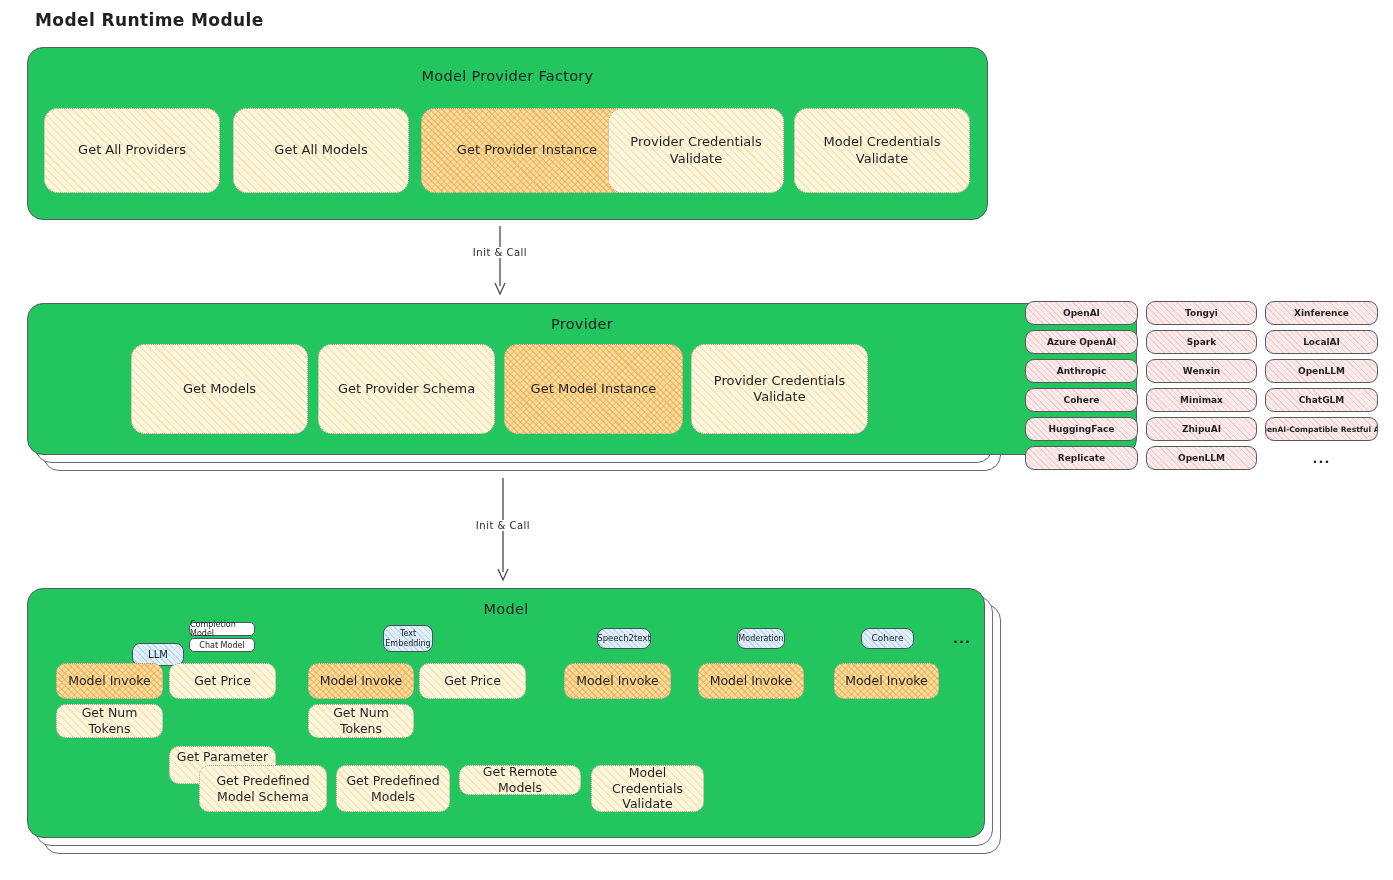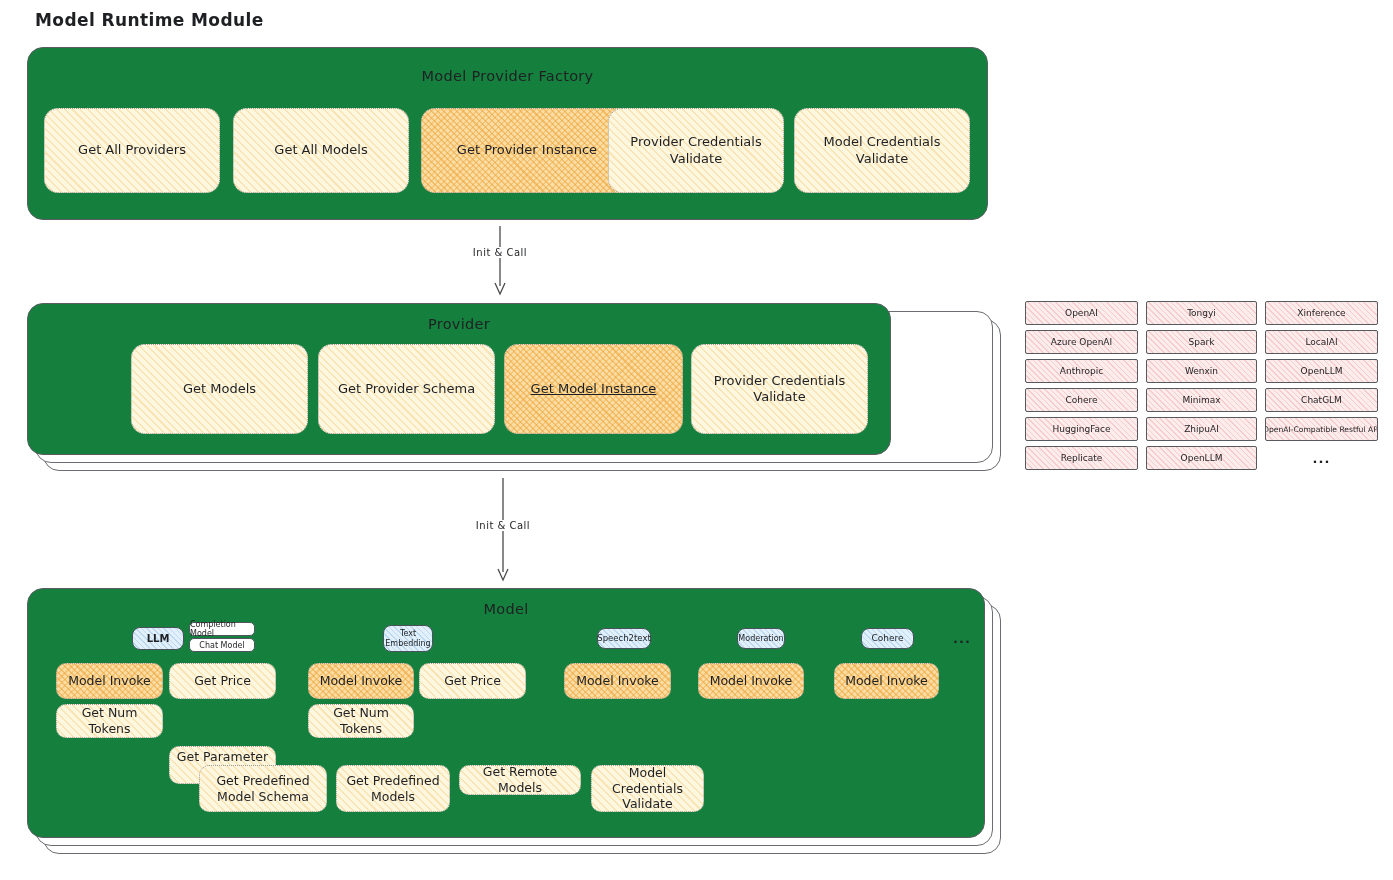--- a/index.html
+++ b/index.html
@@ -19,21 +19,21 @@
 
   .page-title {
     font-size: 17px;
     font-weight: 700;
     letter-spacing: 0.4px;
   }
 
   
   .panel {
     position: absolute;
-    background: #15803d;
+    background: #22c55e;
     border: 1.6px solid #5a5d61;
     border-radius: 16px;
   }
   .stack-layer {
     position: absolute;
     background: #ffffff;
     border: 1.4px solid #6a6d71;
     border-radius: 16px;
   }
   .panel-title {
@@ -105,28 +105,29 @@
     grid-template-columns: 113px 111px 113px;
     column-gap: 8px;
     grid-auto-rows: 24px;
     row-gap: 5px;
   }
   .chip {
     display: flex;
     align-items: center;
     justify-content: center;
     border: 1.3px solid #565a5e;
-    border-radius: 2px;
+    border-radius: 9px;
     background-color: #fdecec;
     background-image: repeating-linear-gradient(45deg,
       rgba(228,130,130,0.30) 0px, rgba(228,130,130,0.30) 1px,
       transparent 1px, transparent 4px);
     font-size: 9px;
     white-space: nowrap;
     overflow: hidden;
+    font-weight: bold;
   }
   .chip.xs { font-size: 7.6px; }
   .chip-more {
     display: flex;
     align-items: center;
     justify-content: center;
     font-size: 13px;
     font-weight: 700;
     letter-spacing: 1px;
   }
@@ -164,25 +165,25 @@
   </div>
 
   <svg class="arrow-svg" style="left:492px; top:226px;" width="16" height="70">
     <line x1="8" y1="0" x2="8" y2="60" stroke="#4a4a4a" stroke-width="1.3"></line>
     <path d="M3,57 L8,68 L13,57" fill="none" stroke="#4a4a4a" stroke-width="1.3"></path>
   </svg>
   <div class="arrow-label" style="left:458px; top:247px; width:84px;">Init &amp; Call</div>
 
   <div class="stack-layer" style="left:43px; top:319px; width:958px; height:152px;"></div>
   <div class="stack-layer" style="left:35px; top:311px; width:958px; height:152px;"></div>
-  <div class="panel" style="left:27px; top:303px; width:864px; height:152px;padding-left:21px;">
+  <div class="panel" style="left:27px; top:303px; width:1110px; height:152px;padding-left:21px;">
     <div class="panel-title" style="top:12px;">Provider</div>
     <div class="btn" style="left:103px; top:40px; width:177px; height:90px;">Get Models</div>
     <div class="btn" style="left:290px; top:40px; width:177px; height:90px;">Get Provider Schema</div>
-    <div class="btn orange" style="left:476px; top:40px; width:179px; height:90px;text-decoration:underline;">Get Model Instance</div>
+    <div class="btn orange" style="left:476px; top:40px; width:179px; height:90px;">Get Model Instance</div>
     <div class="btn" style="left:663px; top:40px; width:177px; height:90px;">Provider Credentials Validate</div>
   </div>
 
   <div class="chips" style="left:1025px; top:301px;">
     <div class="chip">OpenAI</div>
     <div class="chip">Tongyi</div>
     <div class="chip">Xinference</div>
     <div class="chip">Azure OpenAI</div>
     <div class="chip">Spark</div>
     <div class="chip">LocalAI</div>
@@ -204,21 +205,21 @@
     <line x1="8" y1="0" x2="8" y2="94" stroke="#4a4a4a" stroke-width="1.3"></line>
     <path d="M3,91 L8,102 L13,91" fill="none" stroke="#4a4a4a" stroke-width="1.3"></path>
   </svg>
   <div class="arrow-label" style="left:461px; top:520px; width:84px;">Init &amp; Call</div>
 
   <div class="stack-layer" style="left:43px; top:604px; width:958px; height:250px;"></div>
   <div class="stack-layer" style="left:35px; top:596px; width:958px; height:250px;"></div>
   <div class="panel" style="left:27px; top:588px; width:958px; height:250px;">
     <div class="panel-title" style="top:12px;">Model</div>
 
-    <div class="tab-blue" style="left:104px; top:38px; width:52px; height:23px; font-size:10px;font-weight:bold;">LLM</div>
+    <div class="tab-blue" style="left:104px; top:54px; width:52px; height:23px; font-size:10px;">LLM</div>
     <div class="subtab" style="left:161px; top:33px; width:66px; height:14px;">Completion Model</div>
     <div class="subtab" style="left:161px; top:49px; width:66px; height:14px;">Chat Model</div>
     <div class="tab-blue" style="left:355px; top:36px; width:50px; height:27px; font-size:8px;">Text Embedding</div>
     <div class="tab-blue" style="left:569px; top:39px; width:54px; height:21px; font-size:8.5px;">Speech2text</div>
     <div class="tab-blue" style="left:709px; top:39px; width:48px; height:21px; font-size:8px;">Moderation</div>
     <div class="tab-blue" style="left:833px; top:39px; width:53px; height:21px; font-size:9px;">Cohere</div>
     <div class="more-text" style="left:925px; top:42px;">...</div>
 
     <div class="btn sm orange" style="left:28px; top:74px; width:107px; height:36px;">Model Invoke</div>
     <div class="btn sm" style="left:141px; top:74px; width:107px; height:36px;">Get Price</div>

